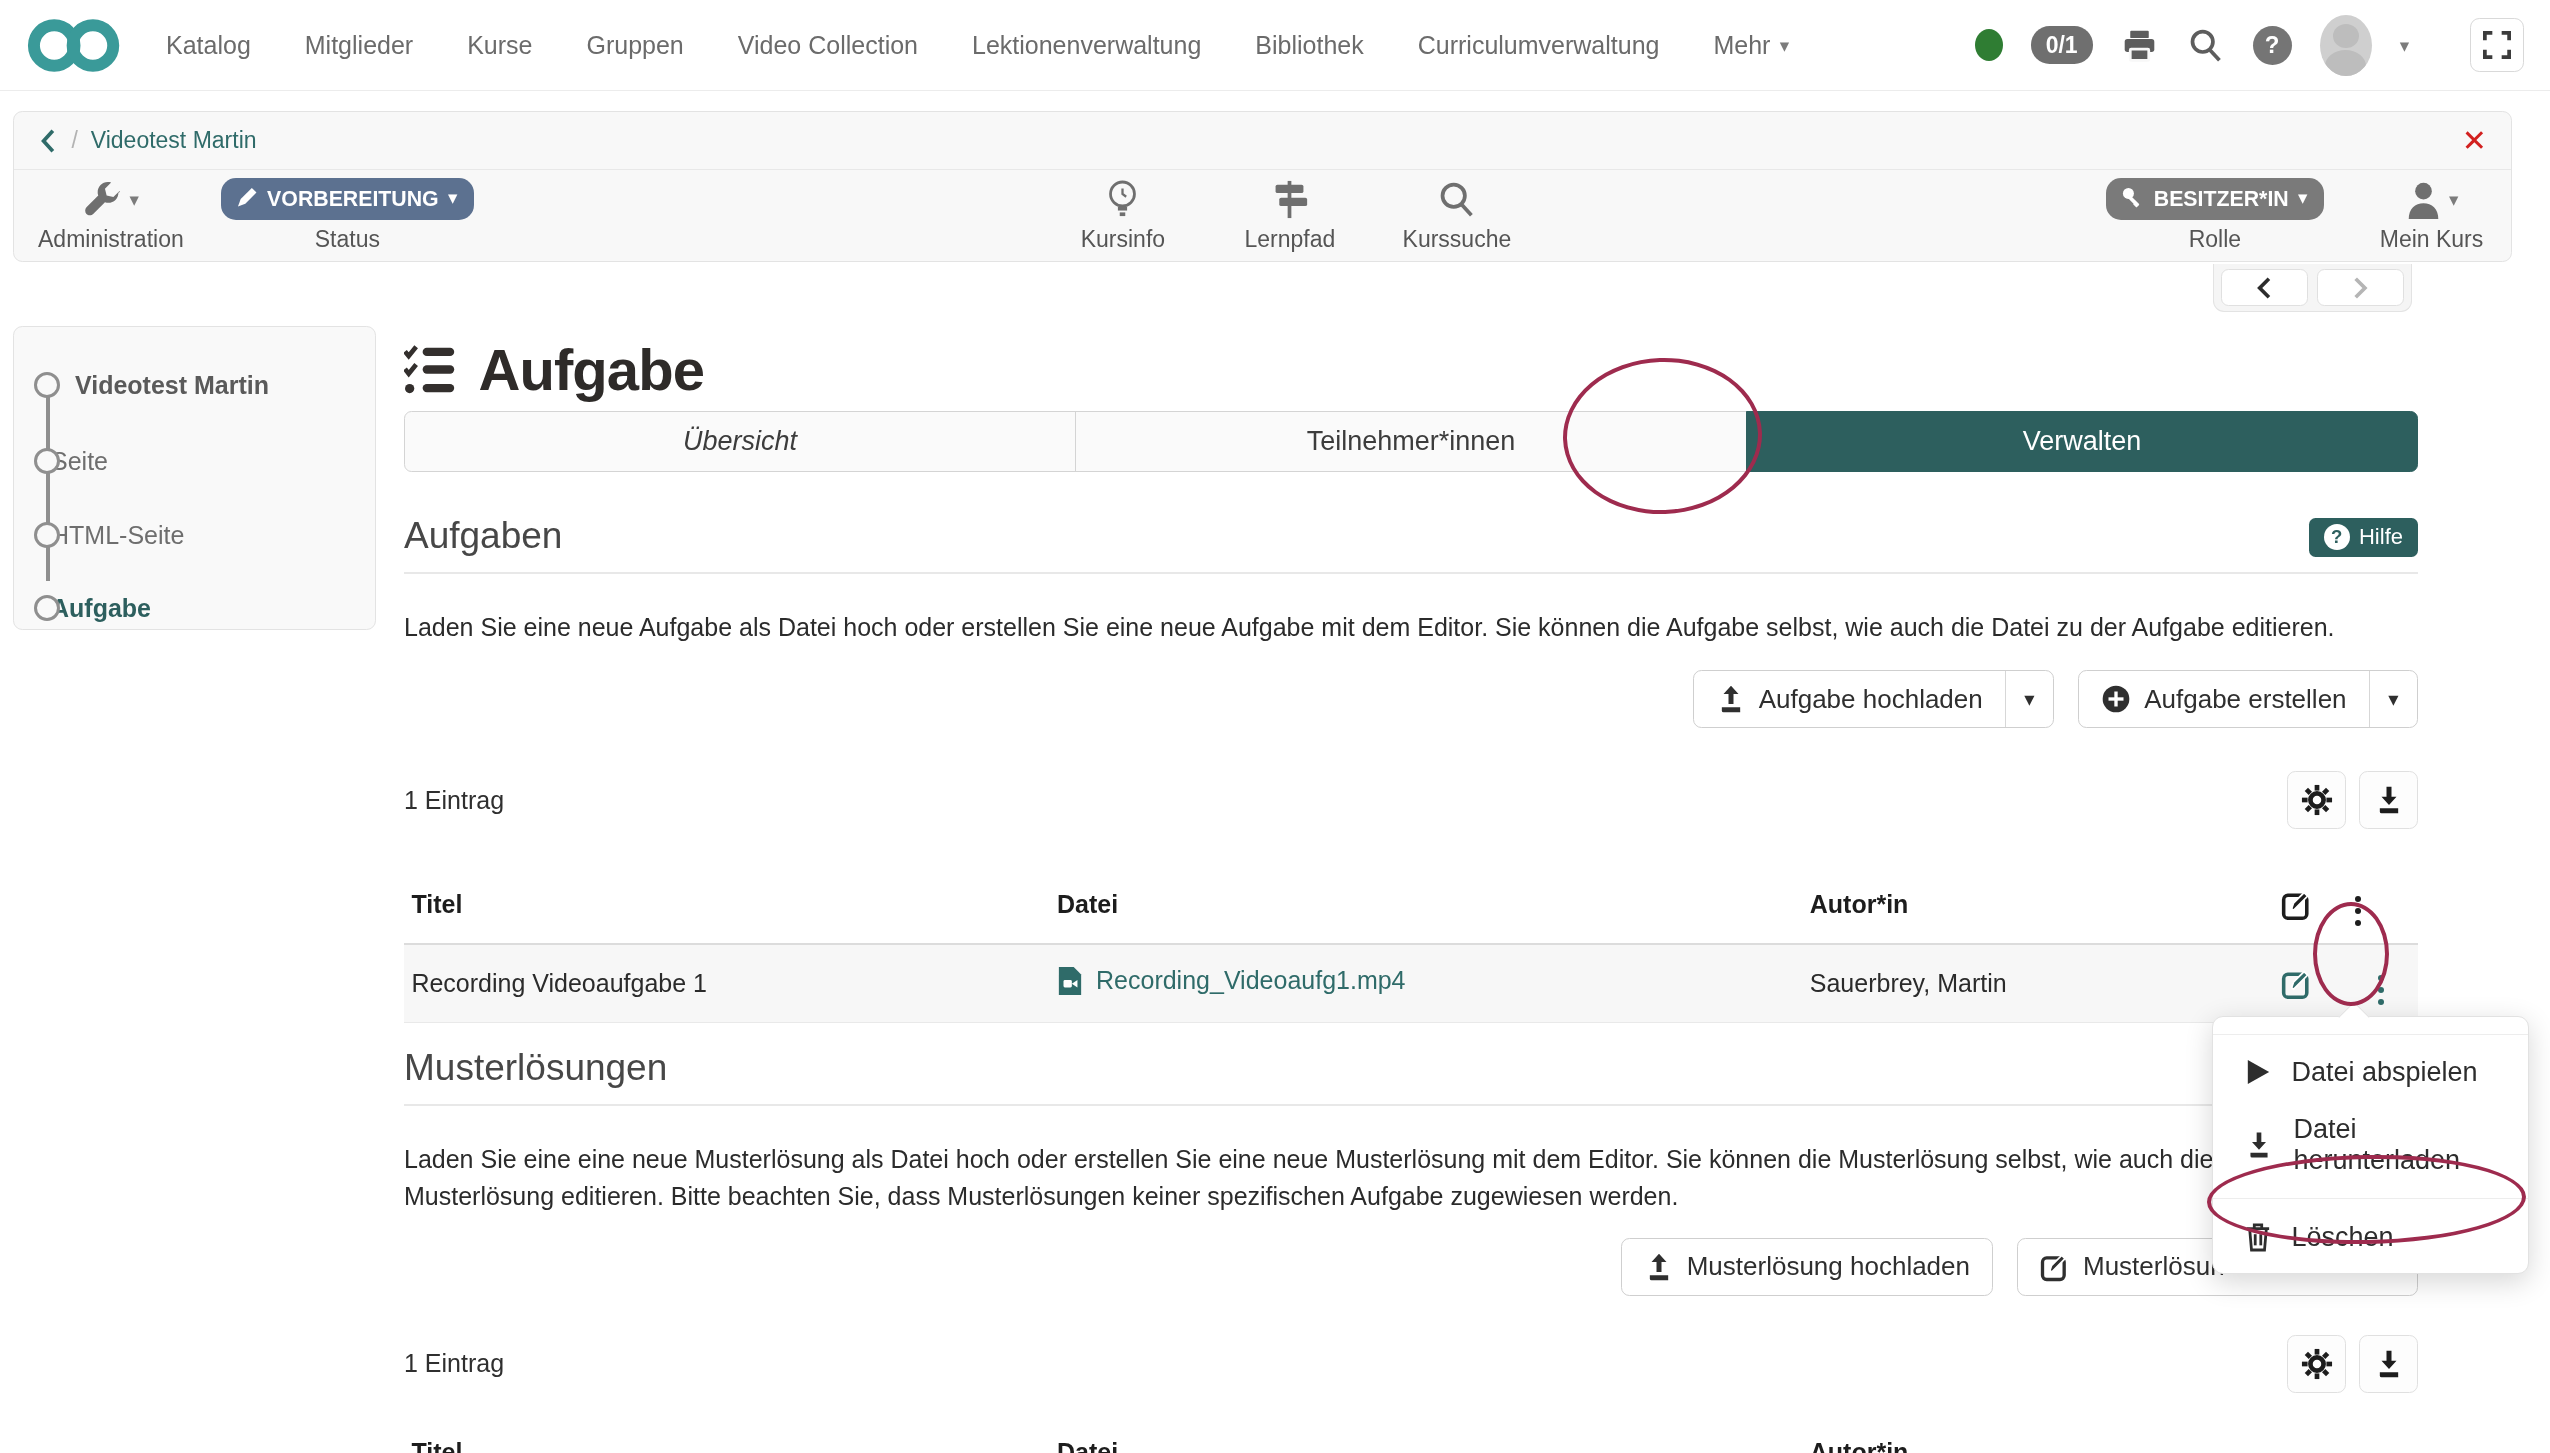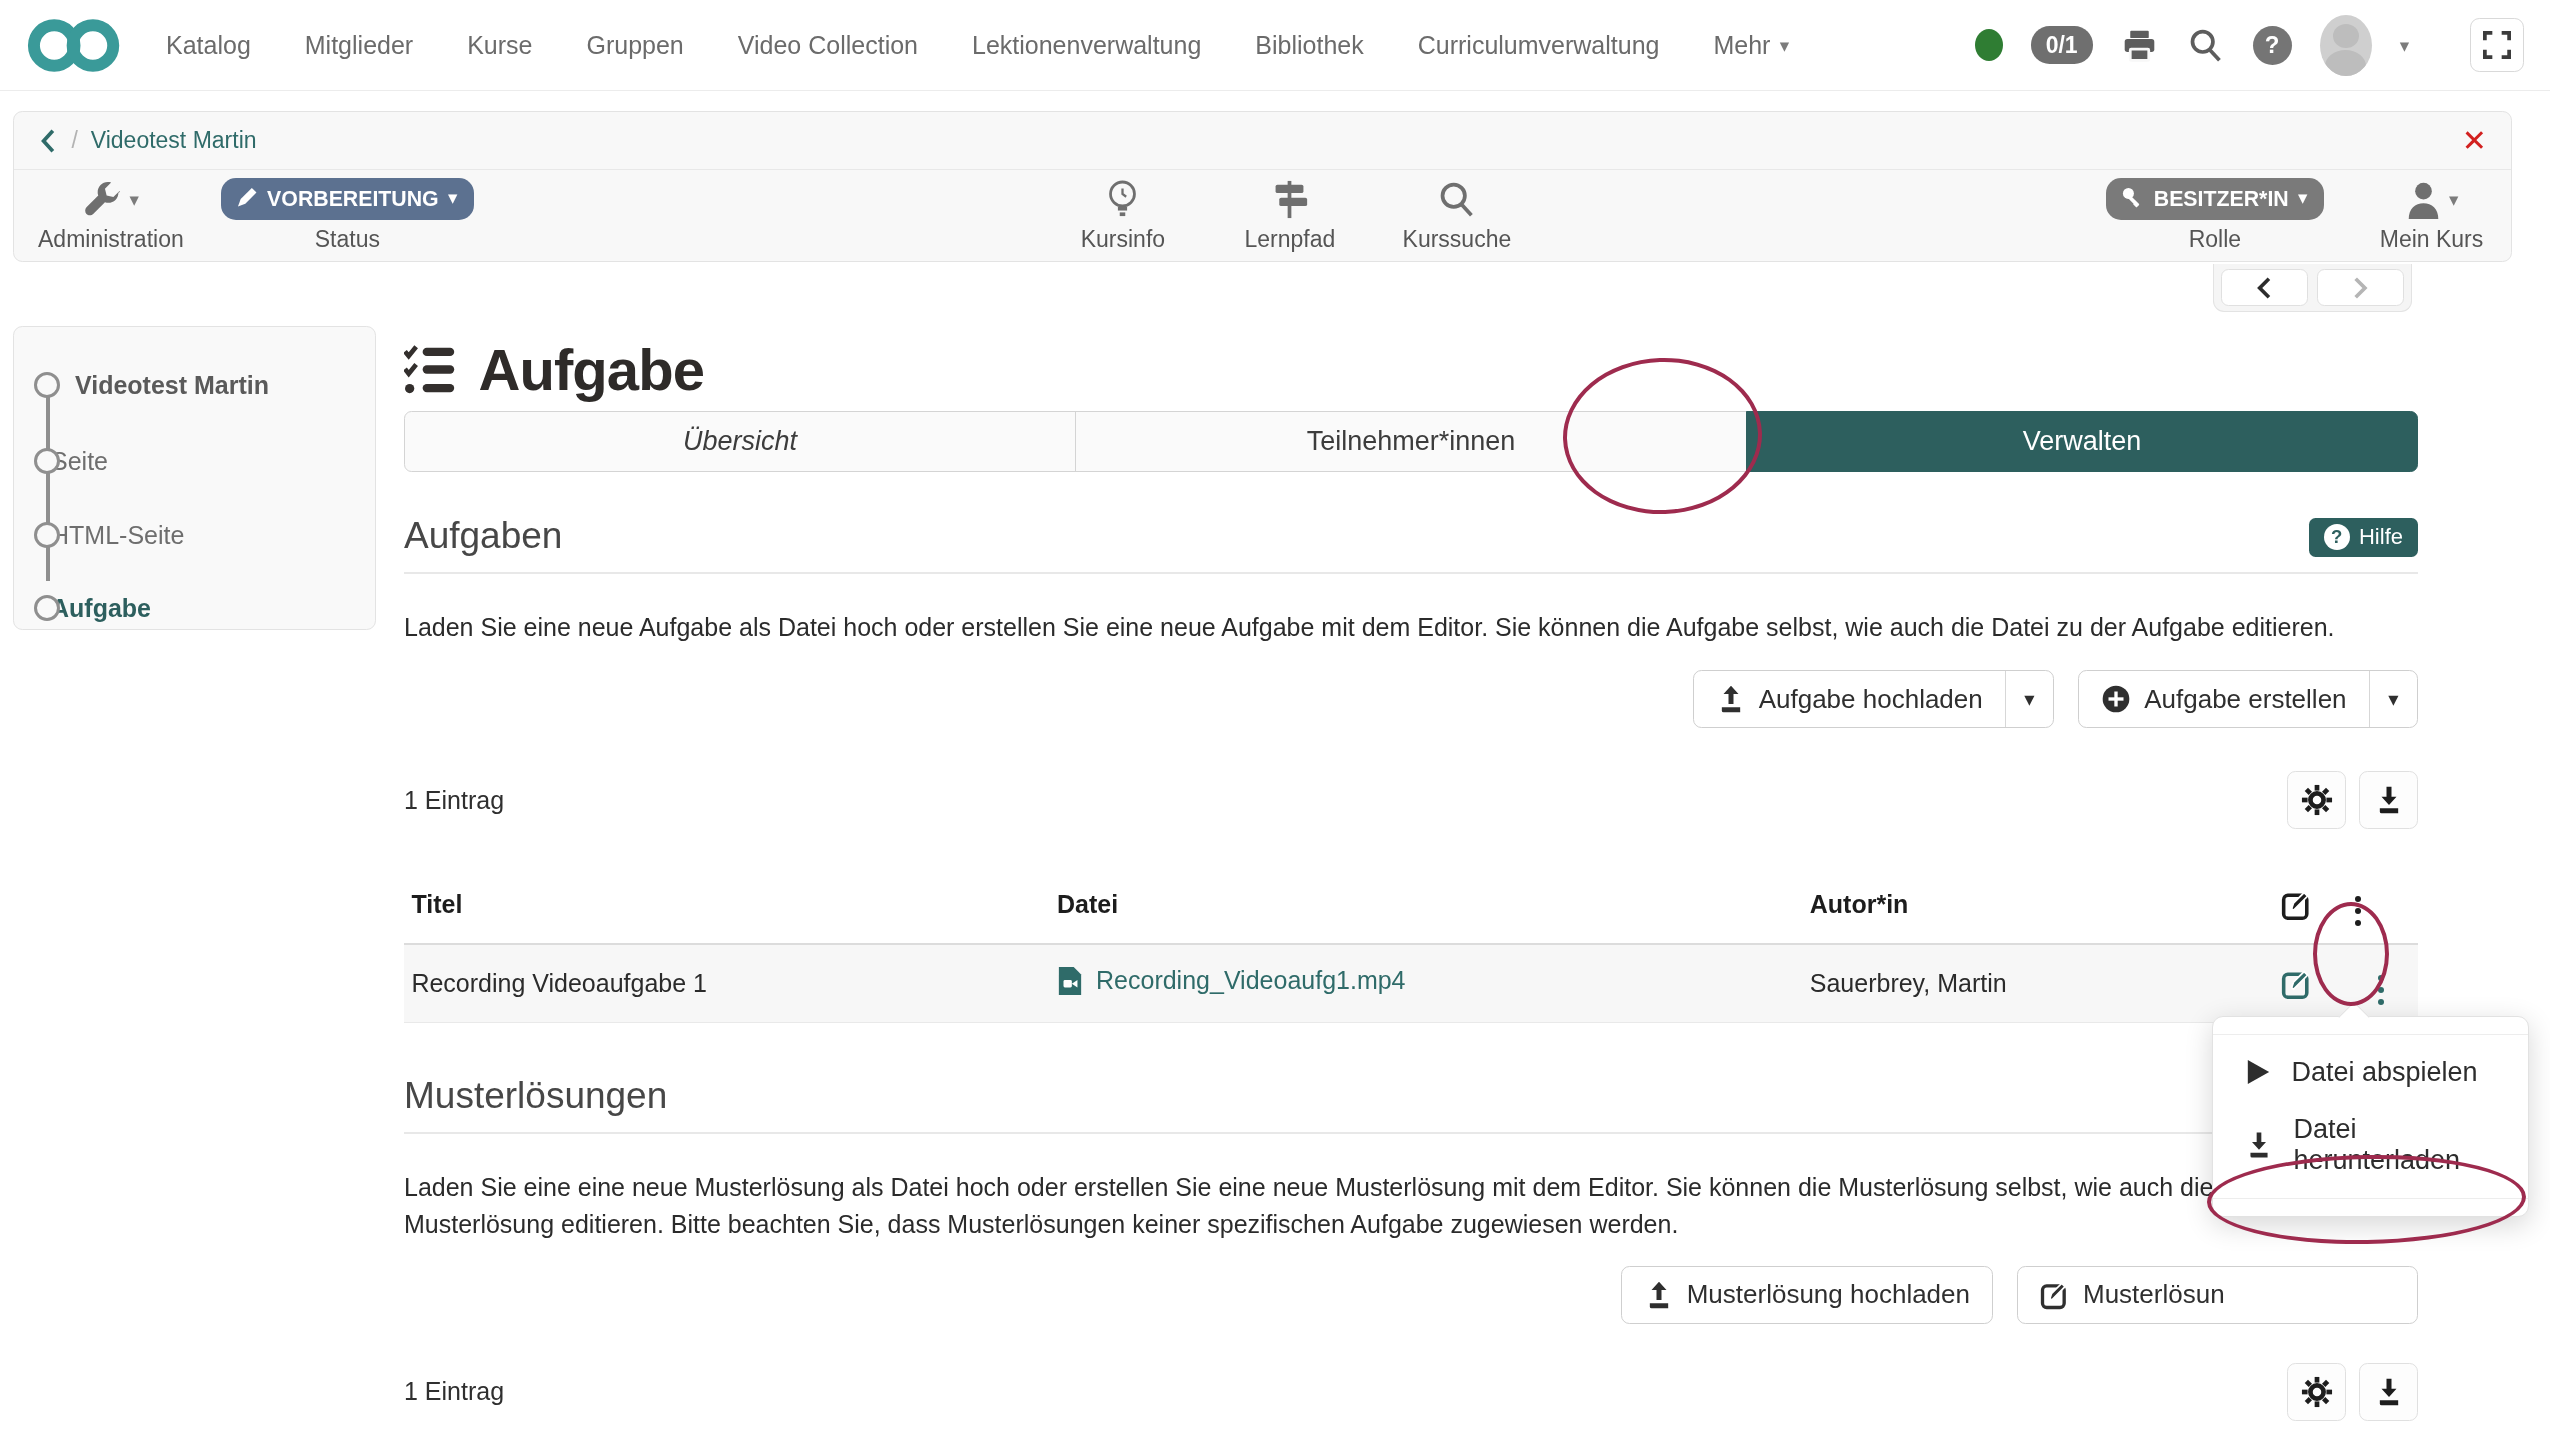--- a/index.html
+++ b/index.html
@@ -453,21 +453,21 @@
             <span class="kebab teal">
                 <i></i>
                 <i></i>
                 <i></i>
               </span>
           </td>
         </tr>
       </tbody>
     </table>
 
-    <div class="section-head" style="margin-top:52px;">
+    <div class="section-head" style="margin-top:24px;">
       <h2>Musterlösungen</h2>
     </div>
     <p class="desc">
       <span>Laden Sie eine eine neue Musterlösung als Datei hoch oder erstellen Sie eine neue Musterlösung mit dem Editor. Sie können die Musterlösung selbst, wie auch die Datei zu der</span><br>
       <span>Musterlösung editieren. Bitte beachten Sie, dass Musterlösungen keiner spezifischen Aufgabe zugewiesen werden.</span>
     </p>
 
     <div class="btnrow" style="margin-top:22px;">
       <span class="btn">
         <span class="btn-main">
@@ -551,20 +551,32 @@
     <div class="ctx-item">
       <span>
         <svg width="28" height="28" viewBox="0 0 36 36" fill="#2d2d2d">
           <path d="M15 2h6v12h6l-9 10-9-10h6z"></path>
             <path d="M7 28h22v6H9a2 2 0 0 1-2-2z"></path>
         </svg>
       </span>
       <span>Datei herunterladen</span>
     </div>
     <div class="ctx-div"></div>
+    <div class="ctx-item">
+      <span>
+        <svg width="26" height="30" viewBox="0 0 28 32" fill="none" stroke="#2d2d2d" stroke-width="3">
+          <path d="M2 7h24"></path>
+            <path d="M10 7V3h8v4"></path>
+            <path d="M5 7l2 23h14l2-23"></path>
+          <line x1="11" y1="13" x2="11" y2="25"></line>
+            <line x1="17" y1="13" x2="17" y2="25"></line>
+        </svg>
+      </span>
+      <span>Löschen</span>
+    </div>
   </div>
 
   <div class="annot annot1"></div>
   <div class="annot annot2"></div>
   <div class="annot annot3"></div>
 
 </div>
 
 
 </body></html>

